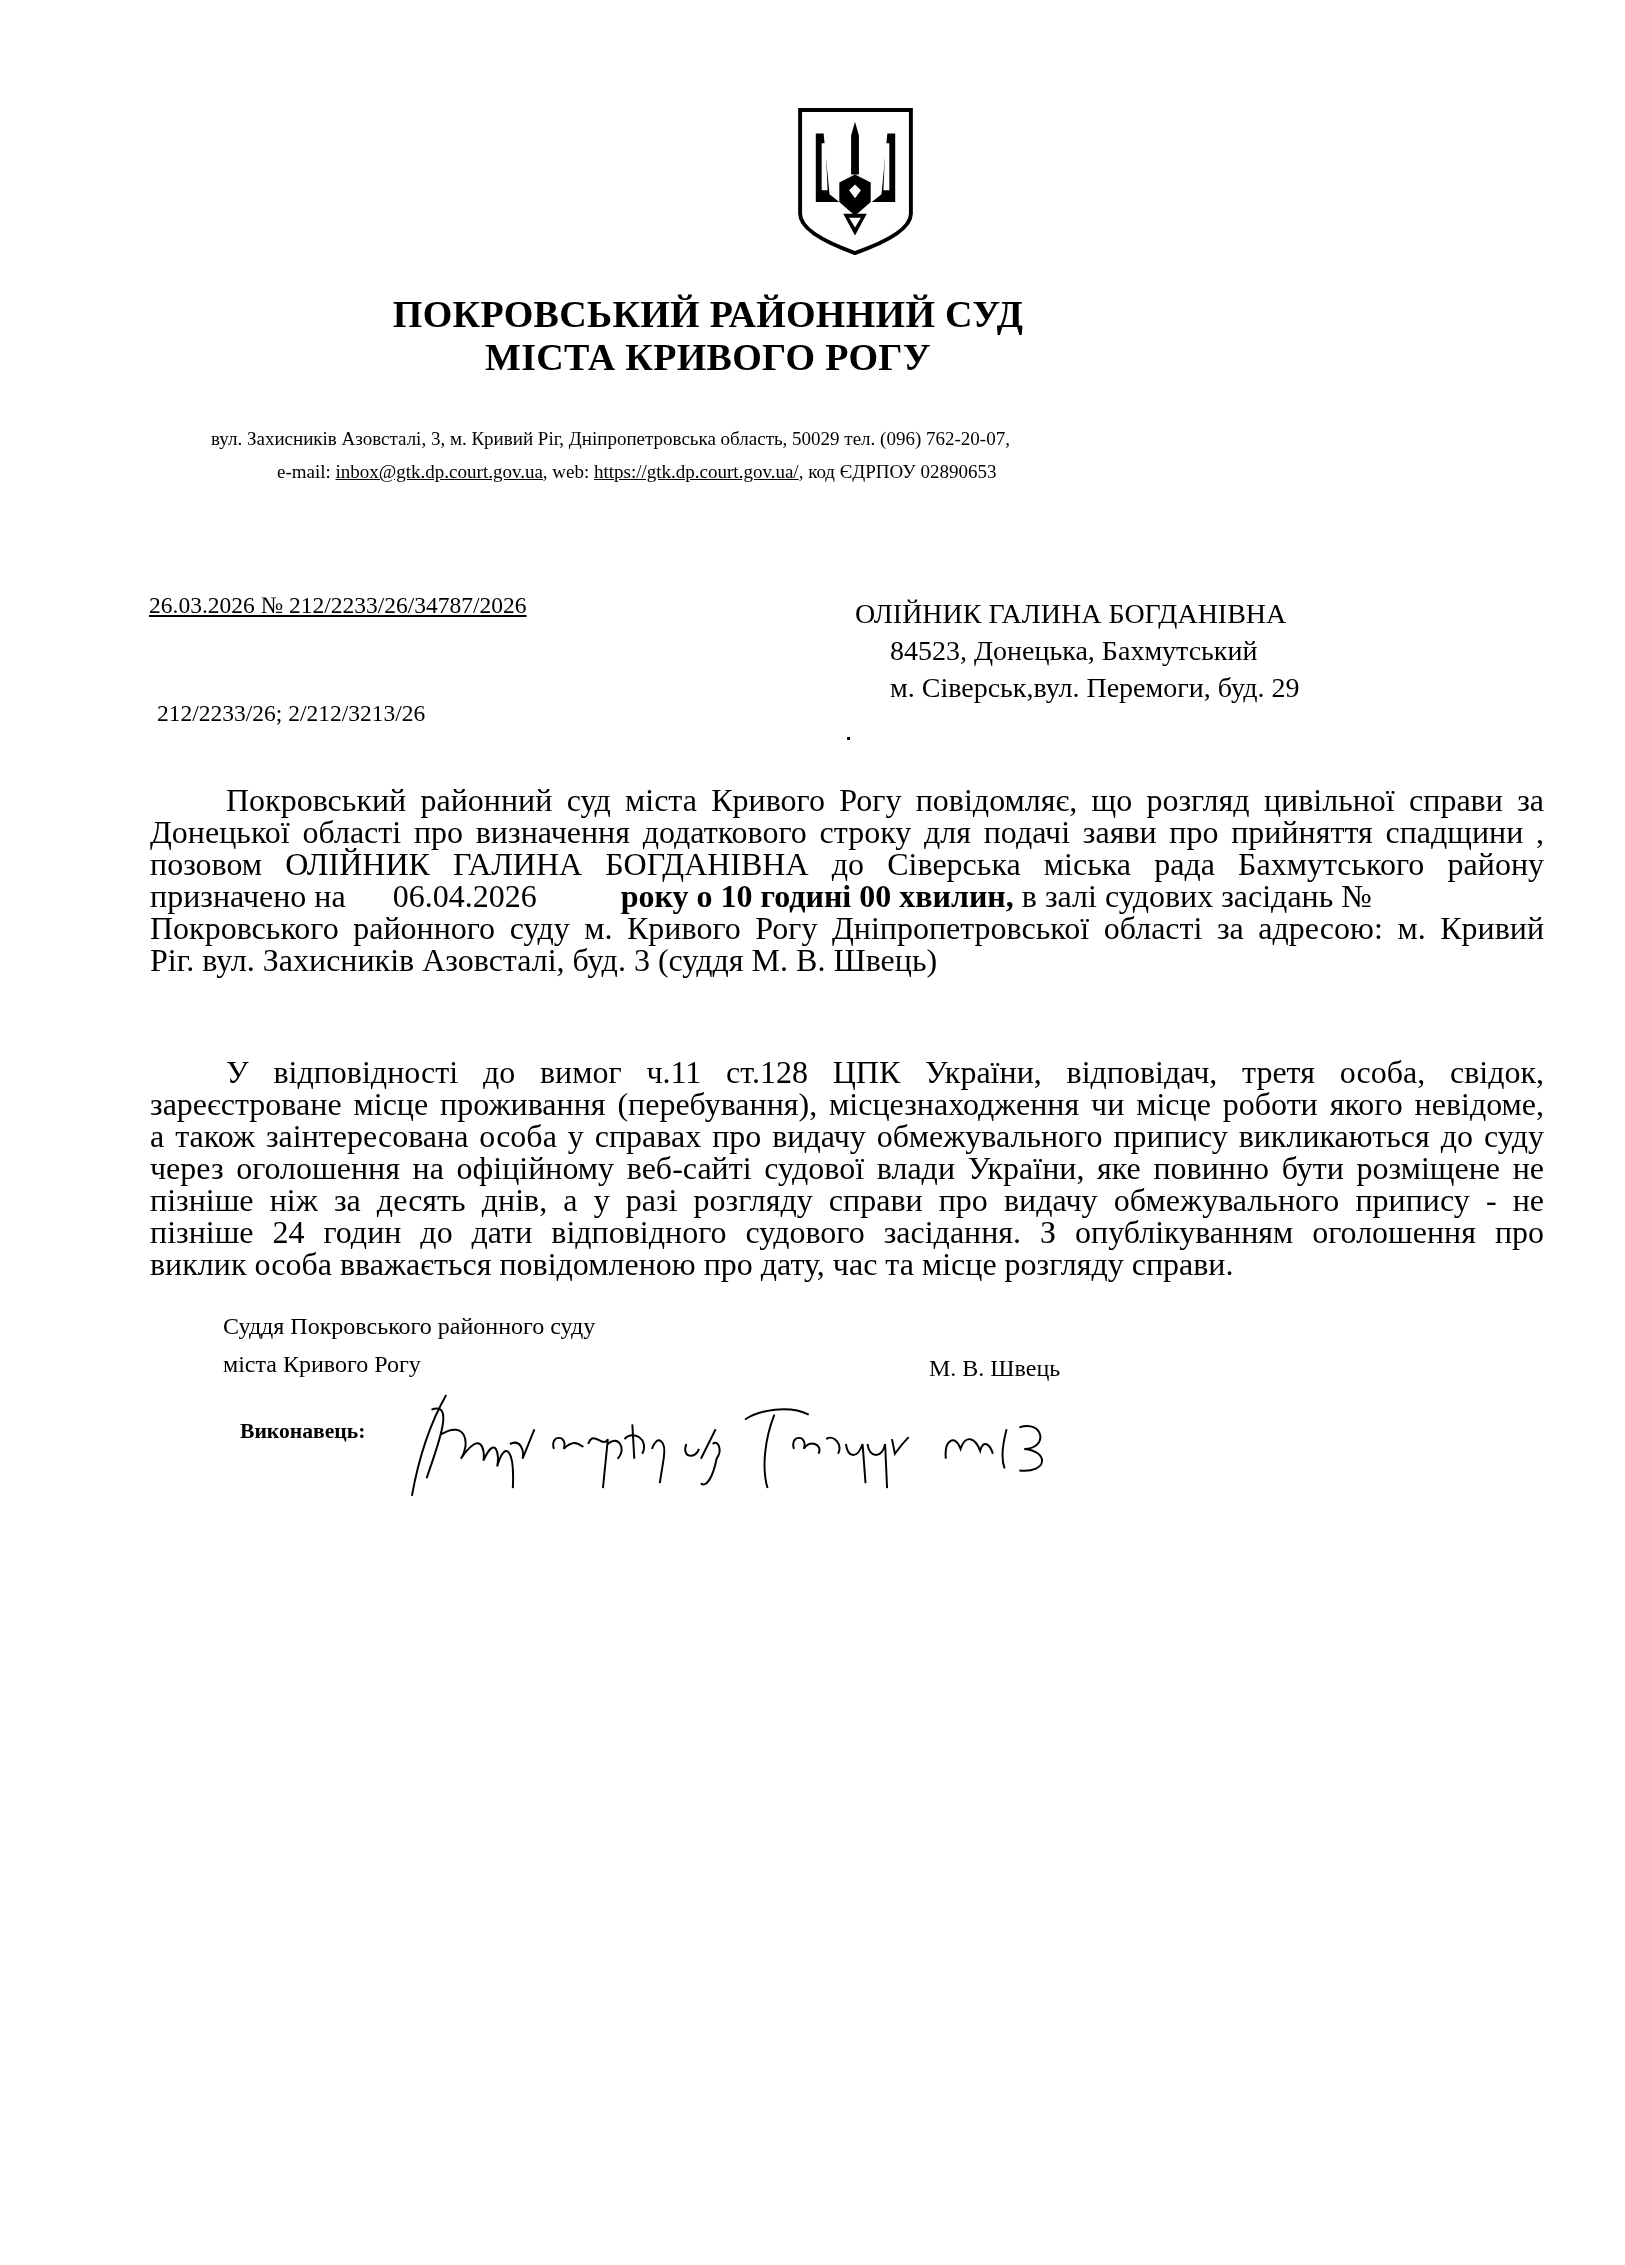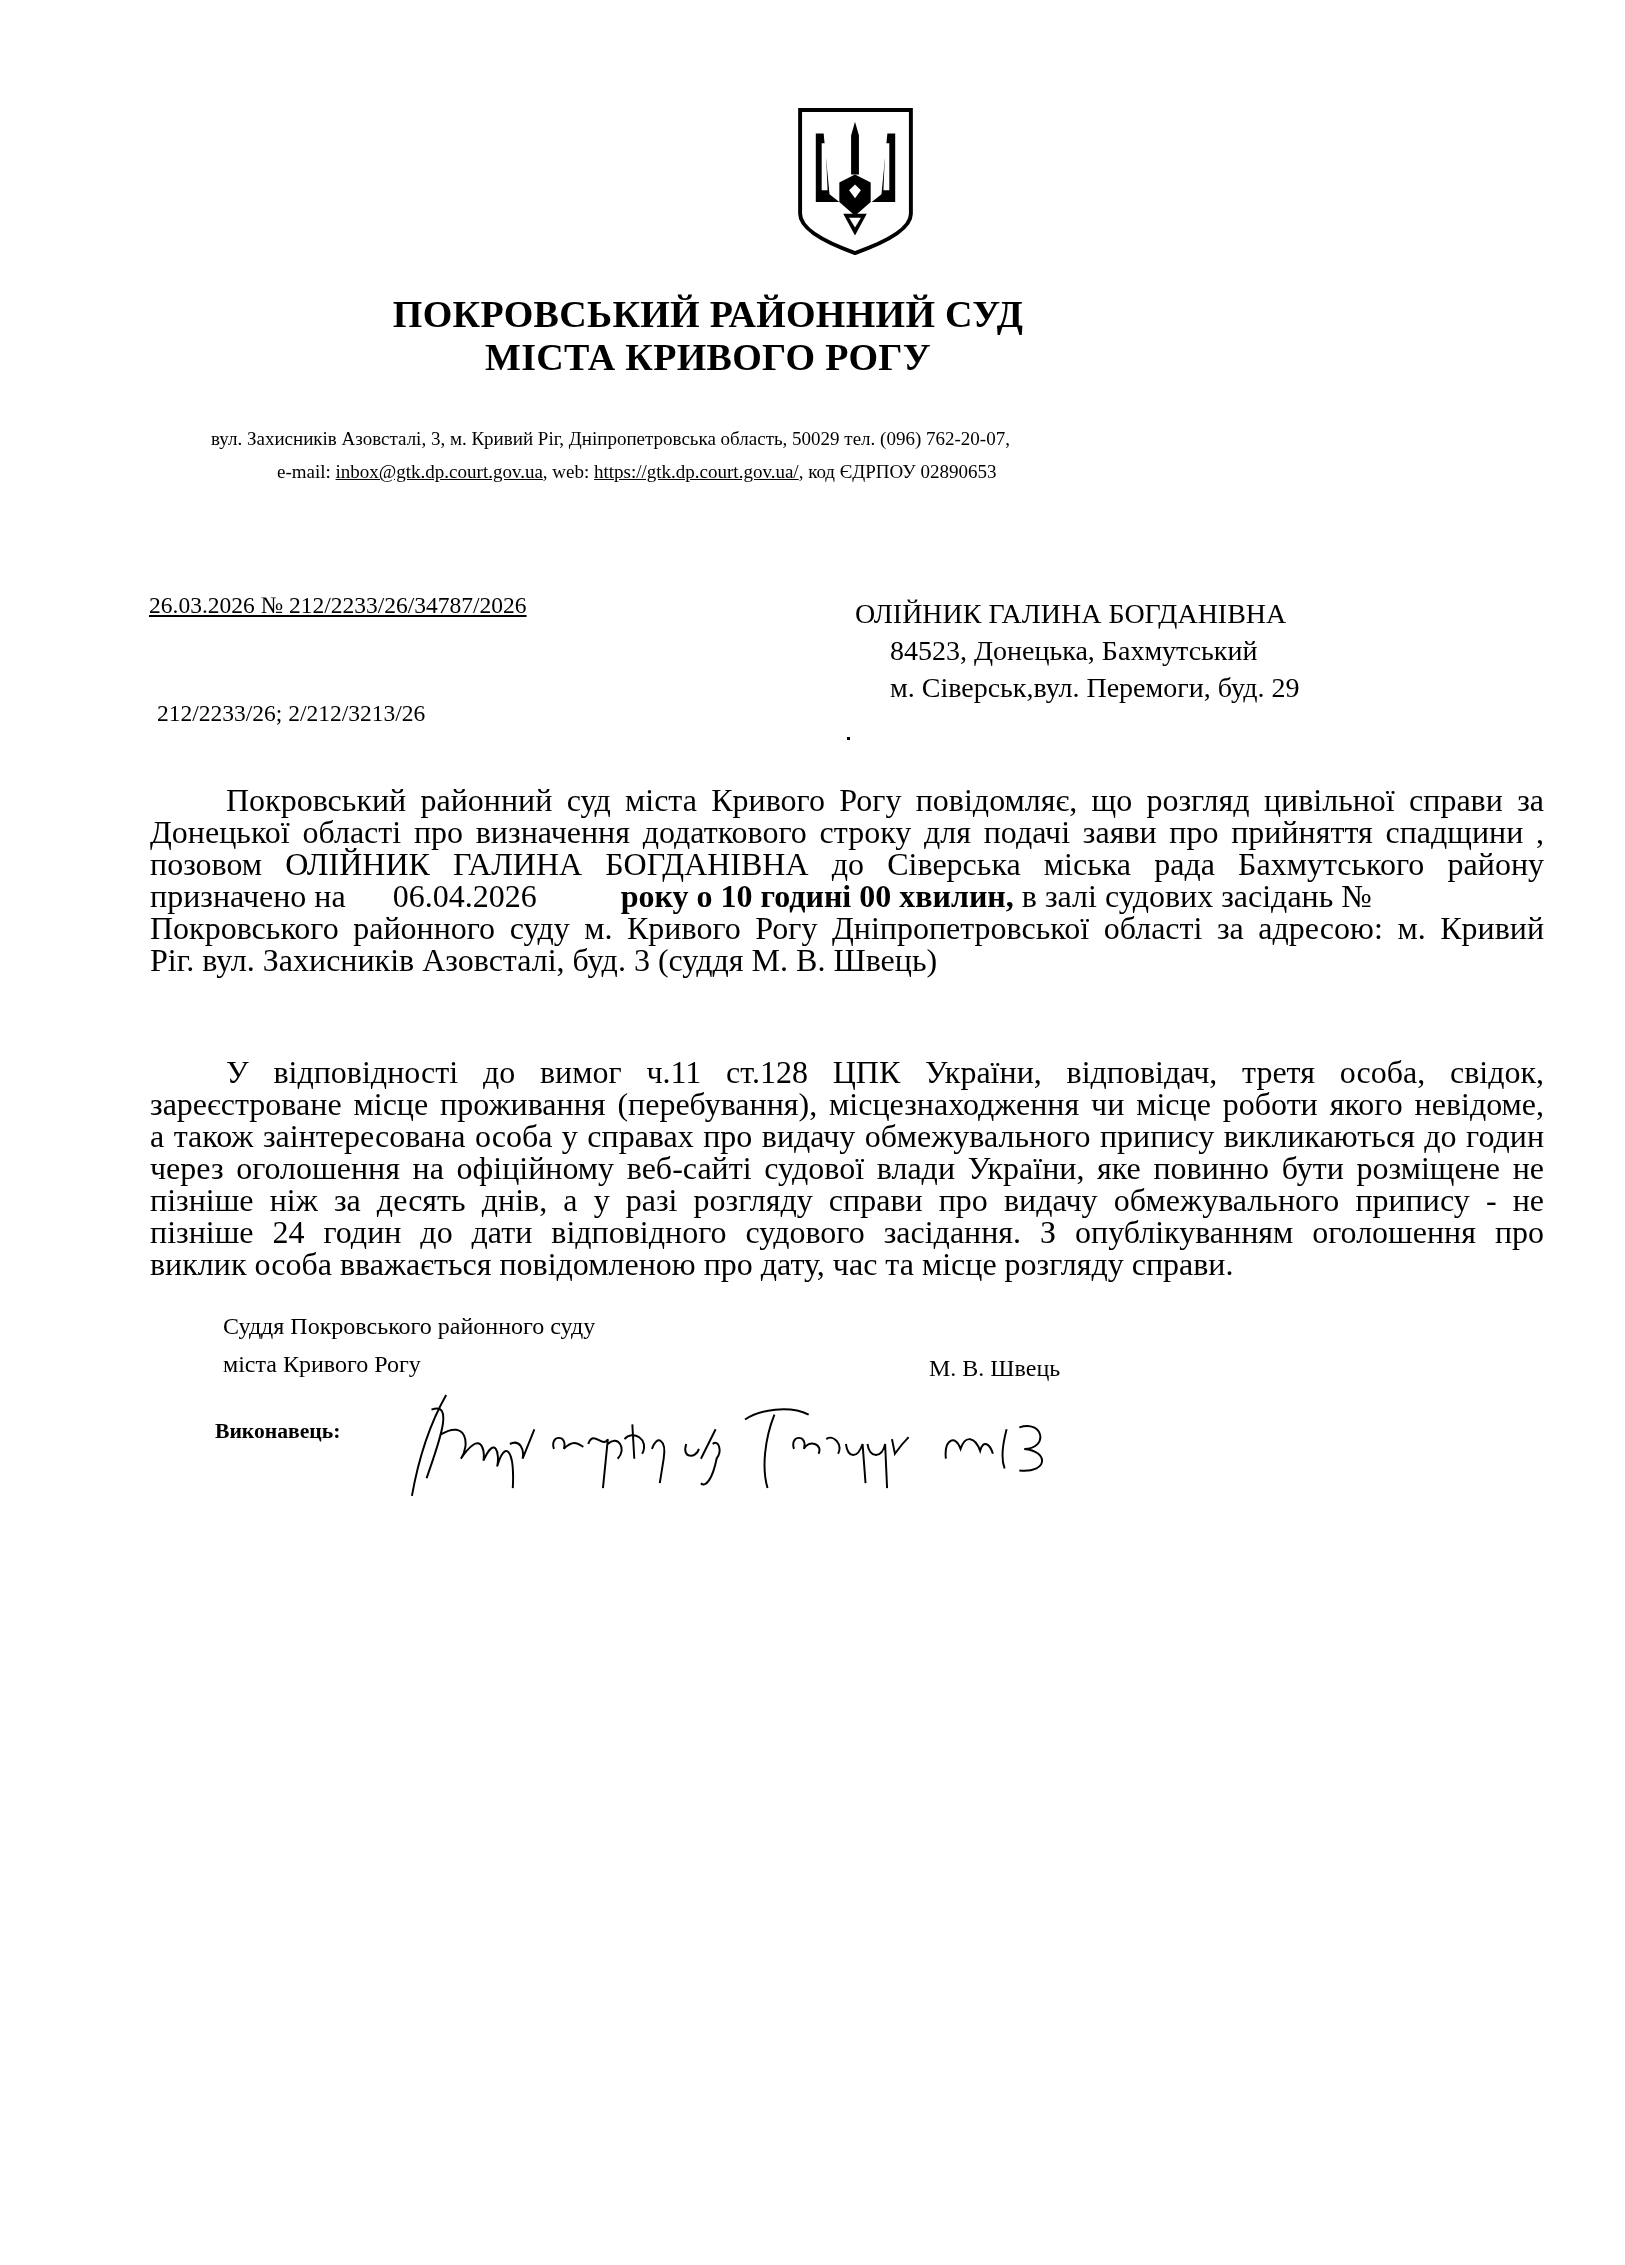--- a/index.html
+++ b/index.html
@@ -62,31 +62,31 @@
   <span class="line" style="text-align-last:left;">
     <span>призначено на</span><span style="display:inline-block;width:47px;"></span><span>06.04.2026</span><span style="display:inline-block;width:84px;"></span><span class="b">року о  10   годині  00   хвилин,</span> <span>в залі судових засідань №</span>
   </span>
   <span class="line">Покровського  районного суду м. Кривого Рогу Дніпропетровської області за адресою: м. Кривий</span>
   <span class="line last">Ріг. вул. Захисників Азовсталі,  буд. 3 (суддя  М.  В.  Швець)</span>
 </div>
 
 <div class="para" style="top:1012px;margin-top:44px;">
   <span class="line" style="padding-left:76px;">У відповідності до вимог ч.11 ст.128 ЦПК України, відповідач, третя особа, свідок,</span>
   <span class="line">зареєстроване місце проживання (перебування), місцезнаходження чи місце роботи якого невідоме,</span>
-  <span class="line">а також заінтересована особа у справах про видачу обмежувального припису викликаються до годин</span>
+  <span class="line">а також заінтересована особа у справах про видачу обмежувального припису викликаються до суду</span>
   <span class="line">через оголошення на офіційному веб-сайті судової влади України, яке повинно бути розміщене не</span>
   <span class="line">пізніше ніж за десять днів, а у разі розгляду справи про видачу обмежувального припису - не</span>
   <span class="line">пізніше 24 годин до дати відповідного судового засідання. З опублікуванням оголошення про</span>
   <span class="line last">виклик особа вважається повідомленою про дату, час та місце розгляду справи.</span>
 </div>
 
 <div class="abs sig" style="left:223px; top:1313px;">Суддя  Покровського районного суду</div>
 <div class="abs sig" style="left:223px; top:1351px;">міста Кривого Рогу</div>
 <div class="abs sig" style="left:929px; top:1355px;">М.  В.  Швець</div>
-<div class="abs exec" style="left:215px; top:1419px;text-align:right;">Виконавець:</div>
+<div class="abs exec" style="left:240px; top:1419px;text-align:right;">Виконавець:</div>
 
 <svg class="handwriting" viewBox="0 0 790 110" fill="none" stroke="#000" stroke-width="2">
   <path d="M40 5 C20 40 10 80 5 108 M25 20 C50 10 30 60 20 90 M35 45 C60 30 65 55 55 70 C75 40 80 60 78 72 C90 45 95 65 92 78 C100 50 110 60 108 100 M105 55 C115 50 120 60 118 70 L130 40"></path>
   <path d="M150 60 C145 45 165 45 160 60 C170 50 175 55 180 58 M185 55 C190 40 200 60 205 50 L200 100 M205 55 C215 45 225 60 215 70 M230 35 L232 70 M222 50 C230 40 248 50 240 65 M250 60 C255 45 265 50 262 70 L258 95"></path>
   <path d="M285 55 C280 70 295 70 298 60 M300 70 L315 40 M312 55 C318 50 322 62 316 70 C312 90 305 100 300 95"></path>
   <path d="M345 30 C360 20 390 15 410 25 M375 25 C365 50 362 80 368 100 M395 60 C390 45 410 45 405 60 C410 50 425 55 420 65 M428 50 C435 45 445 55 440 65 M448 55 C450 70 460 70 465 55 L468 95 M470 55 C472 70 485 70 488 55 L490 100 M495 50 L498 65 C505 55 510 50 512 48"></path>
   <path d="M550 70 C548 50 560 45 565 60 C570 45 580 48 585 62 C588 50 595 55 598 65 M612 40 C608 55 606 70 610 80 M625 38 C650 30 655 60 630 60 C655 62 655 85 625 82"></path>
 </svg>
 
 

